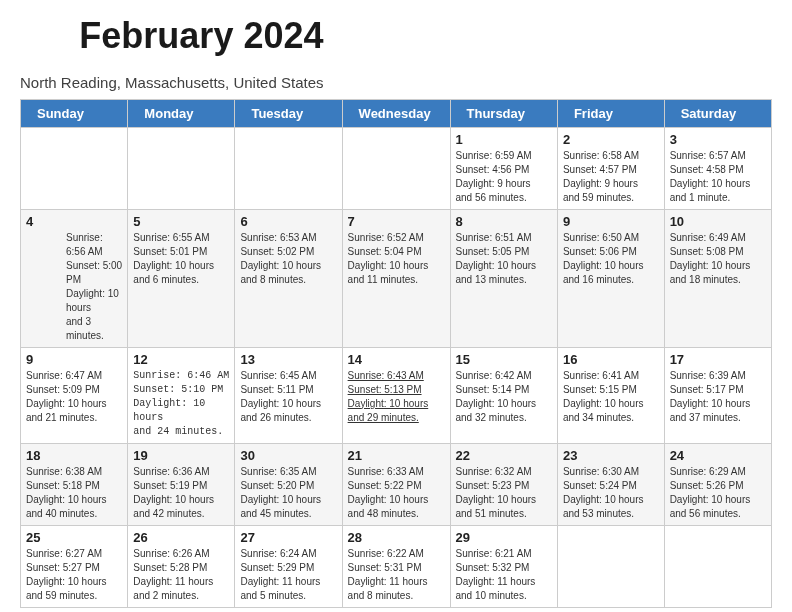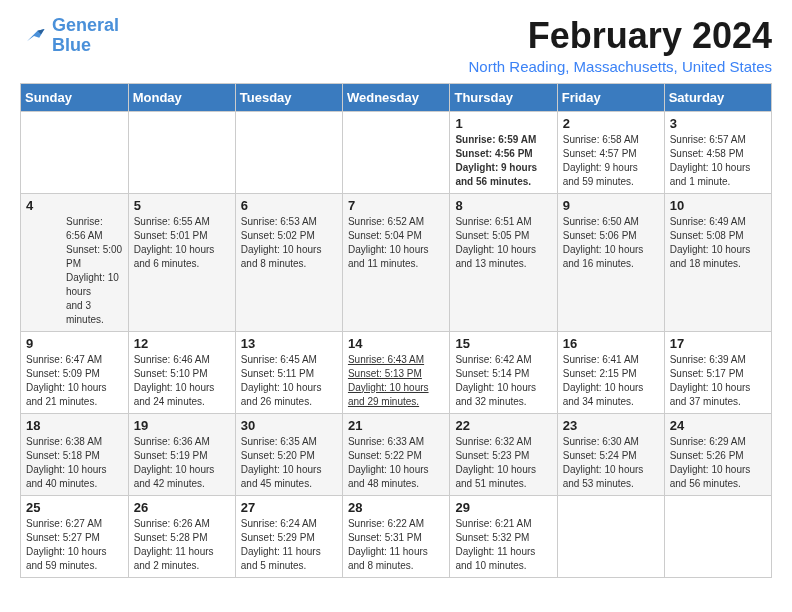--- a/index.html
+++ b/index.html
@@ -38,34 +38,34 @@
       text-align: right;
     }
     .month-title {
       font-size: 36px;
       font-weight: bold;
       color: #1a1a1a;
       line-height: 1.1;
     }
     .location {
       font-size: 15px;
-      color: #3b82f6;
-      margin-top: 2px;
+      color: #404040;
+      margin-top: 18px;
     }
     .calendar {
       width: 100%;
       border-collapse: collapse;
       margin-top: 8px;
     }
     .calendar th {
       background-color: #3a7bbf;
       color: #fff;
       font-size: 13px;
       font-weight: bold;
-      padding: 6px 4px;
+      padding: 6px 16px;
       text-align: left;
       border: 1px solid #ccc;
     }
     .calendar td {
       vertical-align: top;
       border: 1px solid #ccc;
       padding: 4px 5px;
       width: 108px;
       min-height: 80px;
       font-size: 10.5px;
@@ -87,30 +87,20 @@
       color: #333;
     }
     .empty-cell {
       background: #fff !important;
     }
   </style>
 </head>
 <body>
 
 <div class="header">
-  <div class="logo">
-    <svg class="logo-bird" viewBox="0 0 32 32">
-      <polygon points="8,22 20,10 28,8 22,18 16,16" fill="#4a90d9"></polygon>
-      <polygon points="20,10 28,8 24,14" fill="#2a6099"></polygon>
-    </svg>
-    <div class="logo-text">
-      <div><span>General</span></div>
-      <div><span style="color:#4a90d9">Blue</span></div>
-    </div>
-  </div>
   <div class="title-block">
     <div class="month-title">February 2024</div>
     <div class="location">North Reading, Massachusetts, United States</div>
   </div>
 </div>
 
 <table class="calendar">
   <thead>
     <tr>
     <th>Sunday</th>
@@ -123,21 +113,21 @@
       </tr>
   </thead>
   <tbody id="calendar-body">
   <tr>
         <td class="empty-cell"></td>
         <td class="empty-cell"></td>
         <td class="empty-cell"></td>
         <td class="empty-cell"></td>
         <td>
           <span class="day-num">1</span>
-          <div class="day-info" style="white-space: pre-line; font-weight: bold;">Sunrise: 6:59 AM
+          <div class="day-info" style="white-space: pre-line;">Sunrise: 6:59 AM
 Sunset: 4:56 PM
 Daylight: 9 hours
 and 56 minutes.</div>
         </td>
         <td>
           <span class="day-num">2</span>
           <div class="day-info" style="white-space: pre-line;">Sunrise: 6:58 AM
 Sunset: 4:57 PM
 Daylight: 9 hours
 and 59 minutes.</div>
@@ -204,21 +194,21 @@
       <tr>
         <td>
           <span class="day-num">9</span>
           <div class="day-info" style="white-space: pre-line;">Sunrise: 6:47 AM
 Sunset: 5:09 PM
 Daylight: 10 hours
 and 21 minutes.</div>
         </td>
         <td>
           <span class="day-num">12</span>
-          <div class="day-info" style="white-space: pre-line;">Sunrise: 6:46 AM
+          <div class="day-info" style="white-space: pre-line; font-family: Liberation Mono, monospace;">Sunrise: 6:46 AM
 Sunset: 5:10 PM
 Daylight: 10 hours
 and 24 minutes.</div>
         </td>
         <td>
           <span class="day-num">13</span>
           <div class="day-info" style="white-space: pre-line;">Sunrise: 6:45 AM
 Sunset: 5:11 PM
 Daylight: 10 hours
 and 26 minutes.</div>
@@ -233,21 +223,21 @@
         <td>
           <span class="day-num">15</span>
           <div class="day-info" style="white-space: pre-line;">Sunrise: 6:42 AM
 Sunset: 5:14 PM
 Daylight: 10 hours
 and 32 minutes.</div>
         </td>
         <td>
           <span class="day-num">16</span>
           <div class="day-info" style="white-space: pre-line;">Sunrise: 6:41 AM
-Sunset: 2:15 PM
+Sunset: 5:15 PM
 Daylight: 10 hours
 and 34 minutes.</div>
         </td>
         <td>
           <span class="day-num">17</span>
           <div class="day-info" style="white-space: pre-line;">Sunrise: 6:39 AM
 Sunset: 5:17 PM
 Daylight: 10 hours
 and 37 minutes.</div>
         </td>

